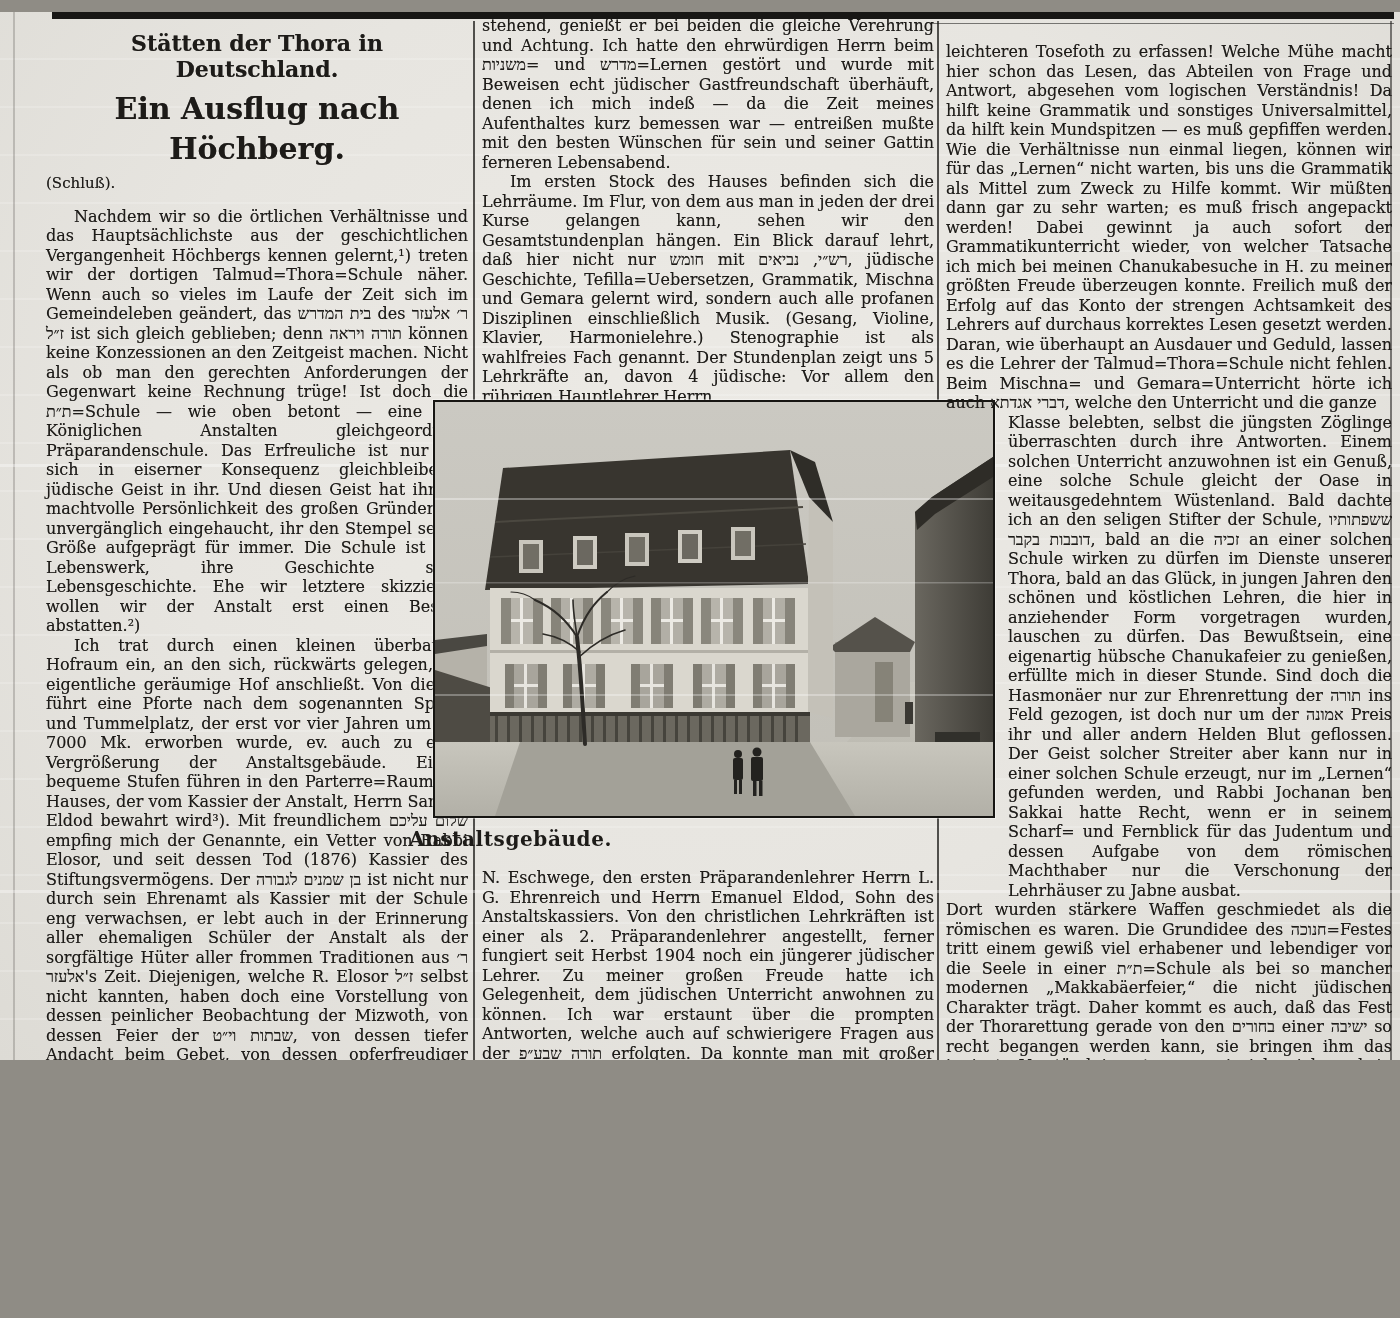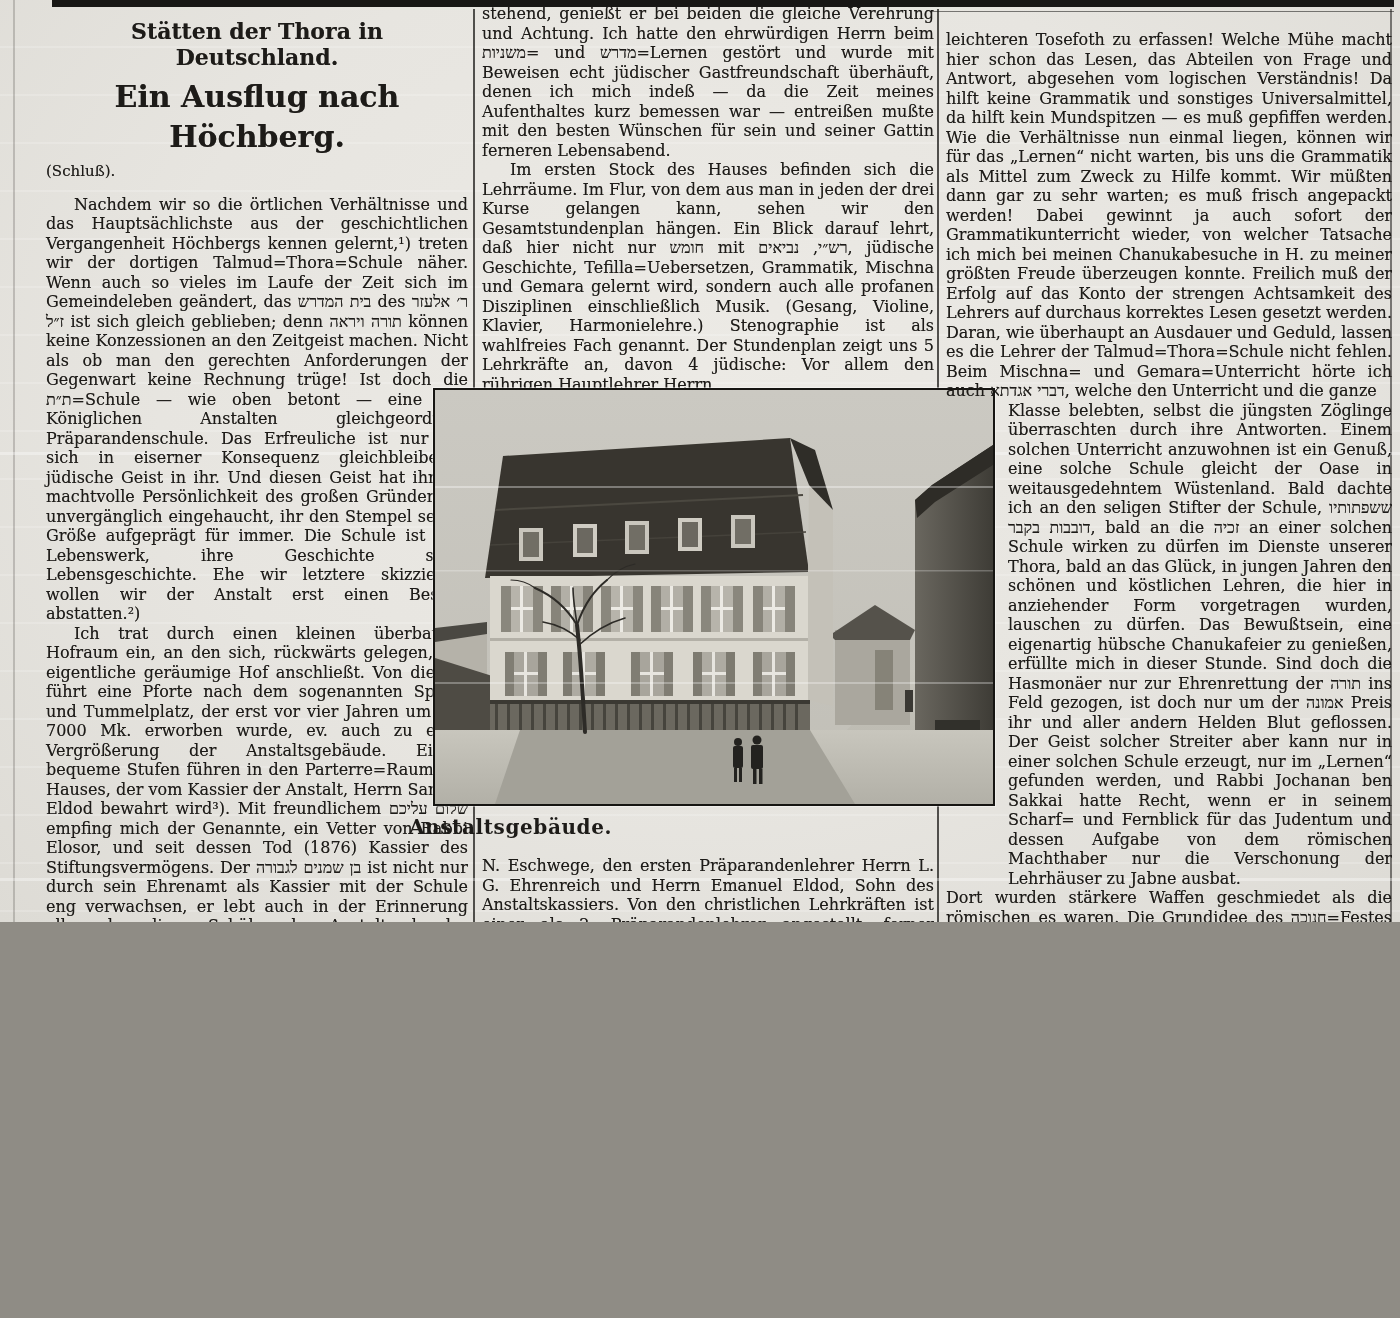--- a/index.html
+++ b/index.html
@@ -1,17 +1,17 @@
 <!DOCTYPE html>
 <html><head>
 <meta charset="utf-8">
 <style>
   html,body{margin:0;padding:0;background:#8f8c85;}
   .page{
-    position:relative;width:1400px;height:922px;margin:0 auto;
+    position:relative;width:1400px;height:1048px;margin:12px auto;
     background:
       repeating-linear-gradient(180deg, rgba(255,255,255,0) 0 46px, rgba(255,255,255,.18) 46px 48px),
       radial-gradient(ellipse at 50% 40%, #eceae5 0%, #e7e5e0 55%, #dddbd5 100%);
     overflow:hidden;
     font-family:"DejaVu Serif","Liberation Serif",serif;
     color:#1d1b18;
   }
   .topbar{position:absolute;left:52px;top:0;width:1342px;height:7px;background:#181715;}
   .topbar-thin{position:absolute;left:930px;top:11px;width:464px;height:1px;background:rgba(24,23,21,.55);}
   .edge-left{position:absolute;left:13px;top:0;width:2px;height:100%;background:rgba(70,67,62,.25);}

